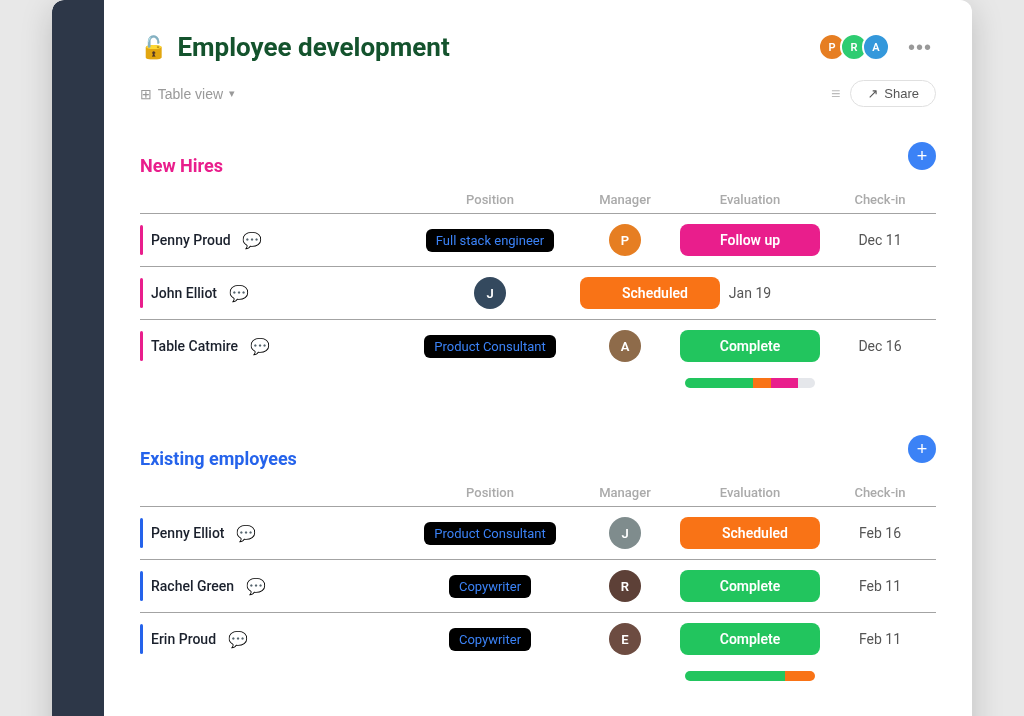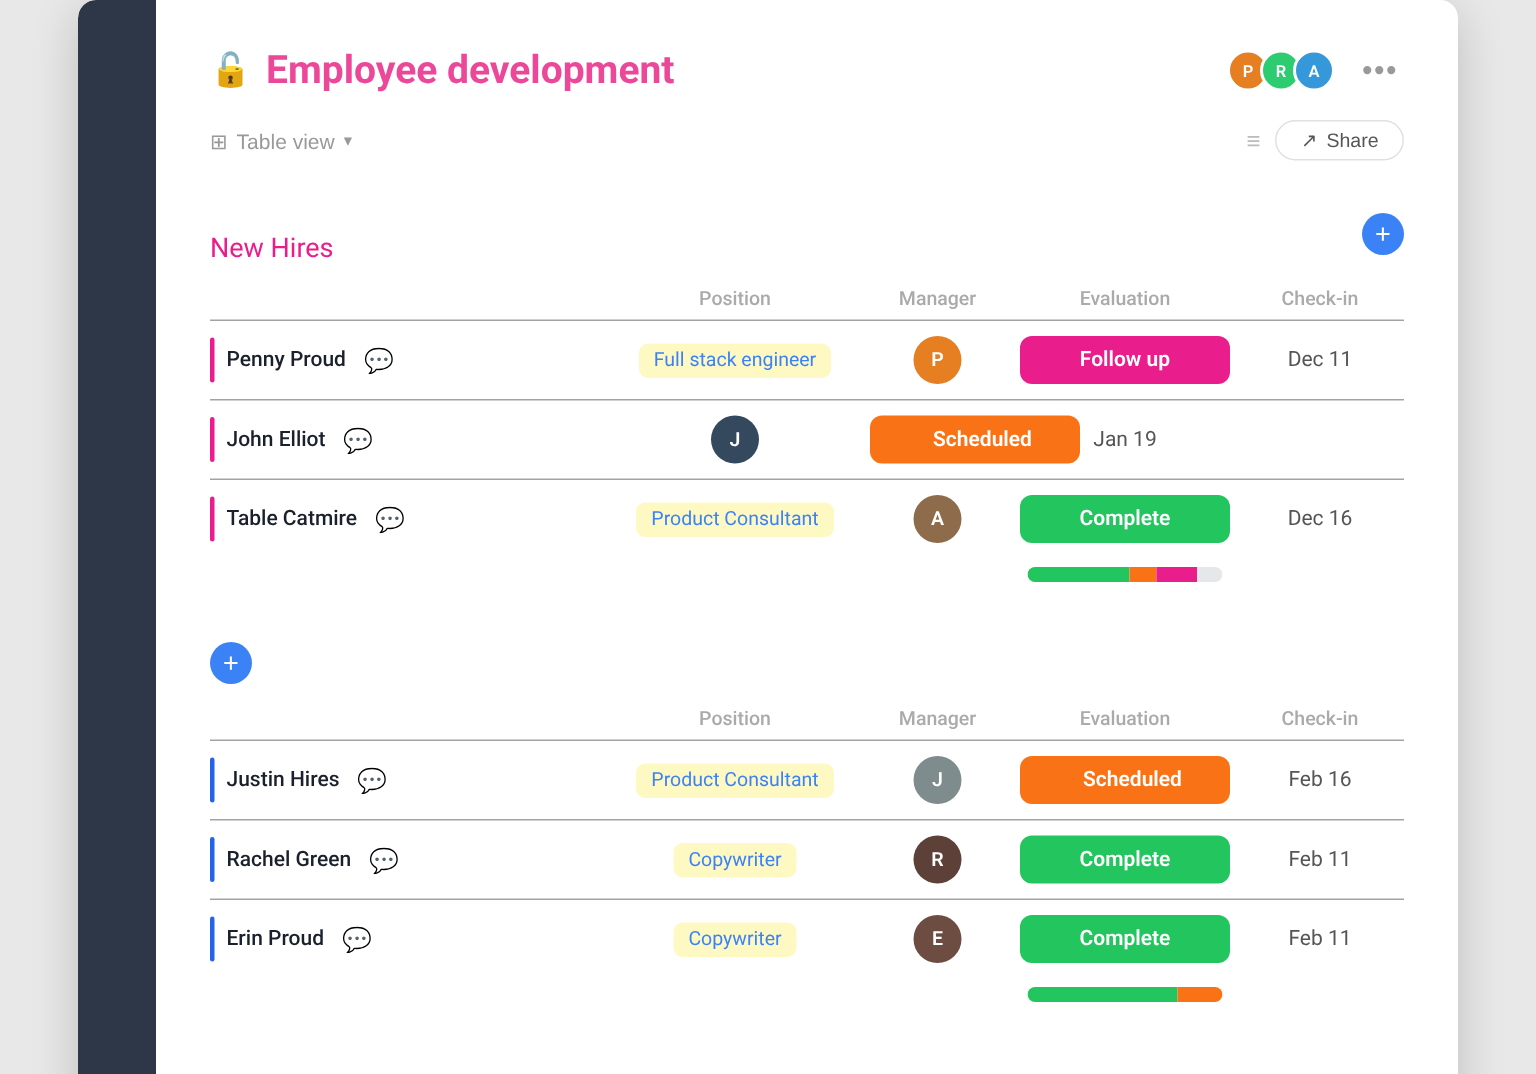--- a/index.html
+++ b/index.html
@@ -43,21 +43,21 @@
       align-items: center;
       gap: 10px;
     }
     .lock-icon {
       color: #ff6b8a;
       font-size: 22px;
     }
     .page-title {
       font-size: 26px;
       font-weight: 700;
-      color: #ec4899;
+      color: #14532d;
     }
     .header-right {
       display: flex;
       align-items: center;
       gap: 14px;
     }
     .avatar-group {
       display: flex;
     }
     .avatar-img {
@@ -128,21 +128,21 @@
     
     .section { margin-bottom: 36px; }
     .section-header {
       display: flex;
       align-items: center;
       justify-content: space-between;
       margin-bottom: 16px;
     }
     .section-title {
       font-size: 18px;
-      font-weight: 400;
+      font-weight: 700;
       margin-top: 20px;
     }
     .section-title.pink { color: #e91e8c; }
     .section-title.blue { color: #2563eb; }
     .add-btn {
       width: 28px;
       height: 28px;
       border-radius: 50%;
       background: #3b82f6;
       color: #fff;
@@ -200,21 +200,21 @@
       font-size: 14px;
       font-weight: 500;
       color: #1a202c;
     }
     .chat-icon {
       color: #c8c8c8;
       font-size: 16px;
       margin-left: 4px;
     }
     .position-badge {
-      background: #fef9c3;
+      background: #000000;
       color: #3b82f6;
       border-radius: 6px;
       padding: 4px 10px;
       font-size: 13px;
       text-align: right;
       display: inline-block;
     }
     .manager-avatar {
       width: 32px;
       height: 32px;
@@ -361,35 +361,36 @@
           <div class="prog-green"></div>
           <div class="prog-orange"></div>
           <div class="prog-pink"></div>
           <div class="prog-gray"></div>
         </div>
       </div>
     </div>
 
     <div class="section">
       <div class="section-header">
+        <span class="section-title blue">Existing employees</span>
         <button class="add-btn">+</button>
       </div>
 
       <div class="table-cols">
         <div class="col-header left"></div>
         <div class="col-header">Position</div>
         <div class="col-header">Manager</div>
         <div class="col-header">Evaluation</div>
         <div class="col-header">Check-in</div>
       </div>
 
       <div class="table-row">
         <div class="row-name">
           <div class="blue-bar"></div>
-          <span class="name-text">Justin Hires</span>
+          <span class="name-text">Penny Elliot</span>
           <span class="chat-icon">💬</span>
         </div>
         <div style="text-align:center">
           <span class="position-badge">Product Consultant</span>
         </div>
         <div>
           <div class="manager-avatar" style="background:#7f8c8d">J</div>
         </div>
         <div>
           <div class="eval-badge eval-scheduled">Scheduled</div>

